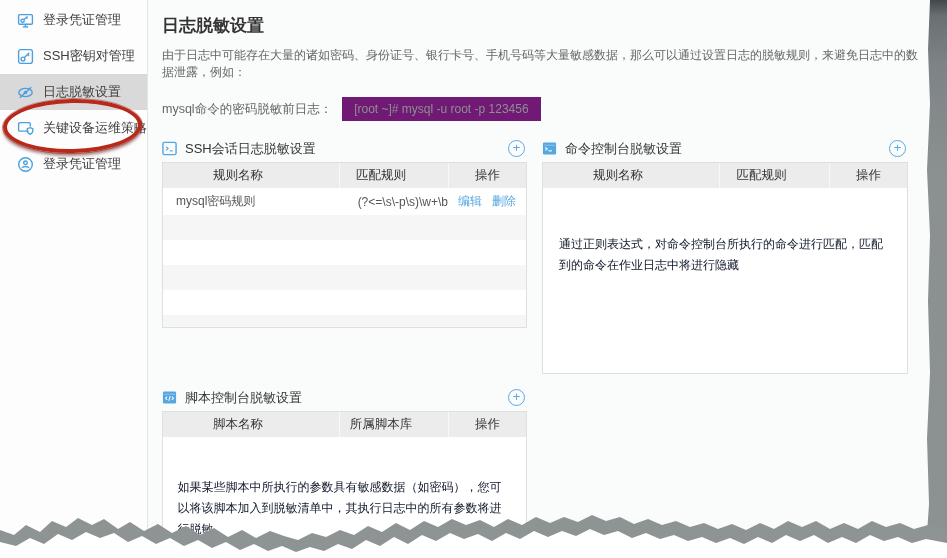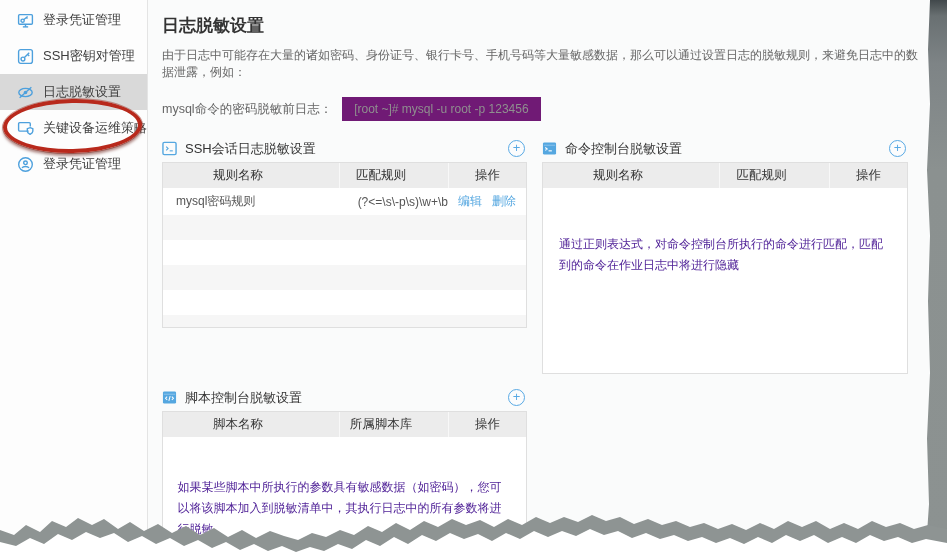--- a/index.html
+++ b/index.html
@@ -48,21 +48,21 @@
   .col-pattern{flex:1;border-left:1px solid #f8f8f8;min-width:0;}
   .col-action{flex:0 0 78px;border-left:1px solid #f8f8f8;}
   .t-row{display:flex;height:27px;align-items:center;font-size:12px;color:#555;background:#fff;}
   .t-row .col-name{padding-left:13px;text-align:left;border:none;}
   .t-row .col-pattern{padding-left:13px;text-align:right;border:none;}
   .t-row .col-action{display:flex;justify-content:center;gap:10px;border:none;}
   .link{color:#55a7e0;font-size:12px;cursor:pointer;}
   .stripes{height:112px;background:repeating-linear-gradient(180deg,#f6f6f6 0 25px,#ffffff 25px 50px);}
   .cmd-body{height:139px;}
   .script-body{height:132px;}
-  .empty-text{font-size:12px;color:#4c1d95;line-height:1.75;text-align:left;}
+  .empty-text{font-size:12px;color:#0f172a;line-height:1.75;text-align:left;}
   .cmd-body .empty-text{width:332px;margin:46px auto 0;}
   .script-body .empty-text{width:334px;margin:40px auto 0;}
 
   
   .edge-right{position:absolute;top:0;right:0;width:21px;height:548px;z-index:6;
     background:linear-gradient(180deg,#41484b 0px,#697072 16px,#7e8486 64px,#8b9190 170px,#8c9291 100%);
     clip-path:polygon(4px 0,100% 0,100% 100%,0 100%,3px 92%,1px 80%,4px 68%,2px 55%,4px 43%,1px 31%,4px 19%,2px 9%);}
   .tear{position:absolute;left:0;bottom:0;width:947px;height:52px;z-index:10;pointer-events:none;}
 </style>
 </head>

